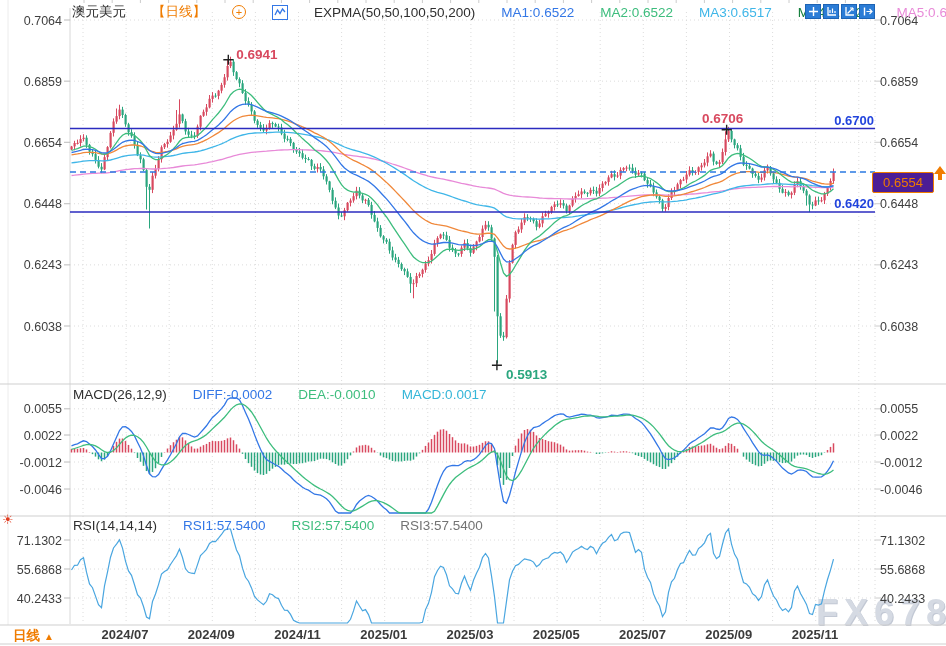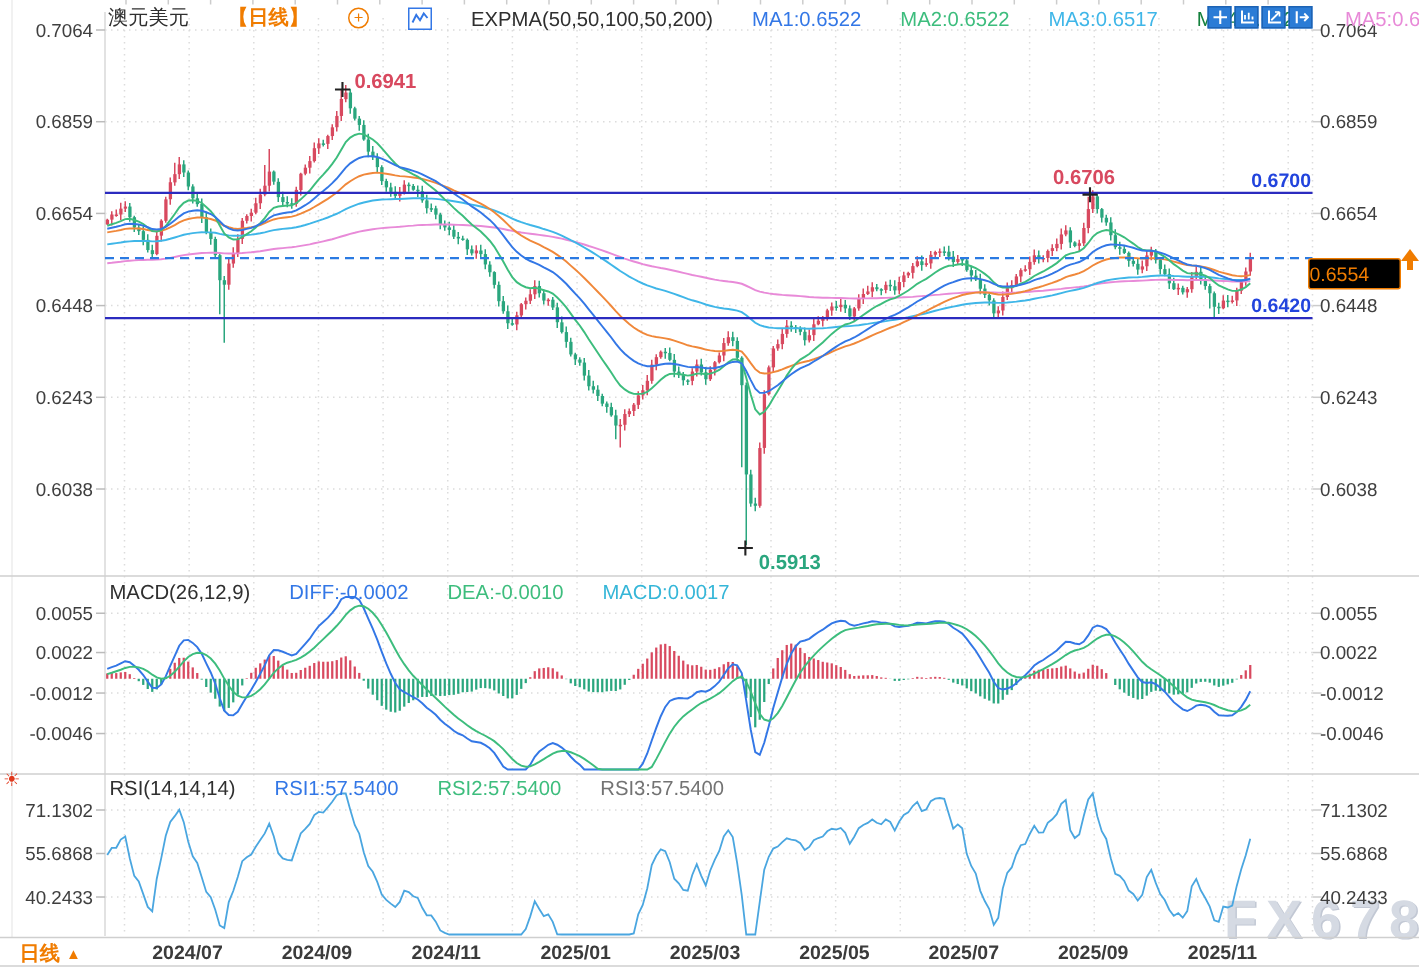--- a/index.html
+++ b/index.html
@@ -7,31 +7,31 @@
          font-family:"Liberation Sans","DejaVu Sans",sans-serif;}
   svg.chart{position:absolute;left:0;top:0;}
   .watermark{position:absolute;left:816px;top:592px;font-size:36px;font-weight:700;
              letter-spacing:6px;color:#d5dae3;text-shadow:1px 1px 0 #c2c8d4, -1px -1px 0 #ffffff;
              z-index:0;user-select:none;}
   .hrow{position:absolute;display:flex;align-items:center;gap:26px;font-size:13.5px;z-index:3;white-space:nowrap;}
   .header{left:72px;top:3px;height:18px;}
   .macd-legend{left:73px;top:387px;}
   .rsi-legend{left:73px;top:518px;}
   .t-dark{color:#2f2f2f;}
-  .tf{font-weight:700;}
+  .tf{font-weight:400;}
   .plus-circle{display:inline-flex;width:12px;height:12px;border:1px solid #f07c00;border-radius:50%;
                color:#f07c00;font-size:11px;line-height:11px;align-items:center;justify-content:center;}
   .mini-chart{display:inline-flex;width:14px;height:13px;border:1px solid #3377e6;background:#fff;
               align-items:center;justify-content:center;}
   .toolbar{position:absolute;right:71px;top:4px;display:flex;gap:2px;z-index:3;}
   .tool-icon{width:14px;height:13px;background:#2b7cd6;border:1px solid #1d63b4;display:flex;
              align-items:center;justify-content:center;cursor:pointer;}
-  .price-box{position:absolute;left:872px;top:172px;width:60px;height:19px;background:#000000;
+  .price-box{position:absolute;left:872px;top:172px;width:60px;height:19px;background:#4c1d95;
              border:1.5px solid #f07c00;border-radius:2px;color:#f07c00;font-size:13px;
-             line-height:19px;text-align:left;z-index:3;}
+             line-height:19px;text-align:center;z-index:3;}
   .sun{position:absolute;left:2px;top:513px;font-size:13px;color:#e03a1e;z-index:3;line-height:14px;}
   .tf-footer{position:absolute;left:13px;top:627px;color:#f07c00;font-size:13.5px;font-weight:700;
              z-index:3;display:flex;align-items:center;gap:4px;cursor:pointer;}
   .tf-footer .tri{font-size:10px;}
 </style>
 </head>
 <body>
 
 <div class="stage">
 

